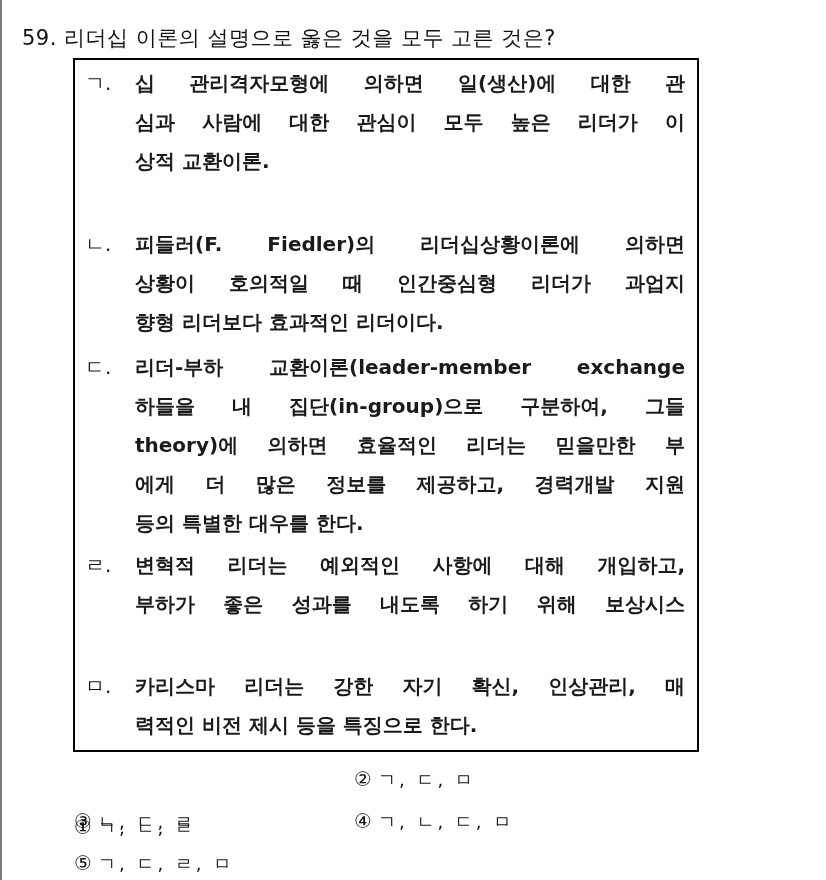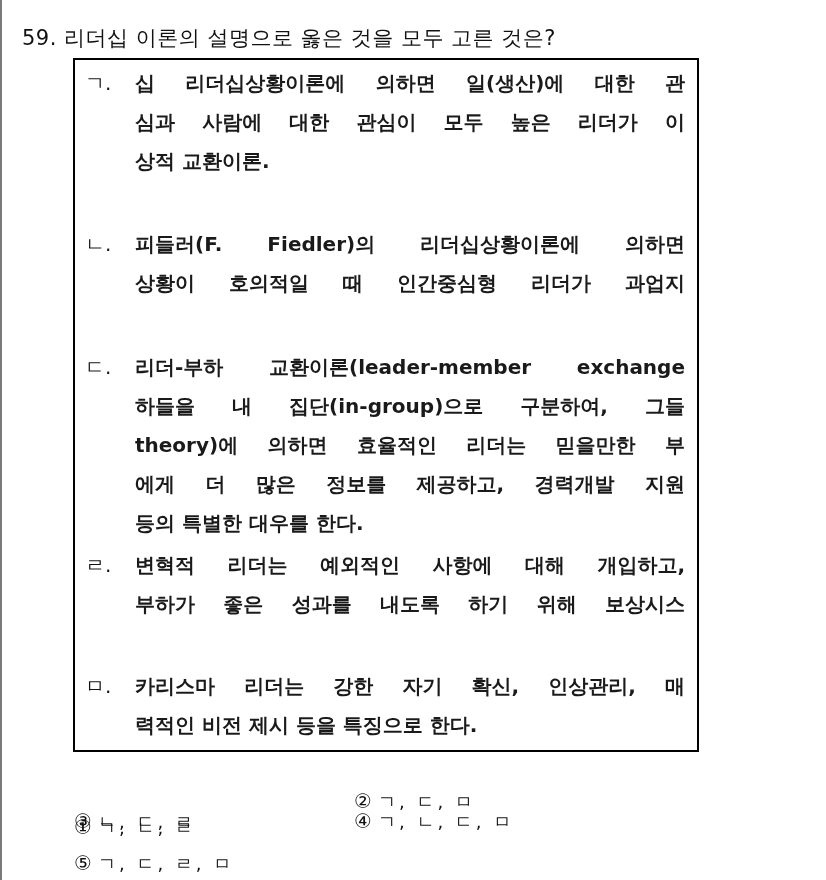--- a/index.html
+++ b/index.html
@@ -92,29 +92,30 @@
 <body>
 
 <div class="page-edge"></div>
 
 <div class="question-title">59. 리더십 이론의 설명으로 옳은 것을 모두 고른 것은?</div>
 
 <div class="statement-box">
 
   <div class="statement" style="top:4px;">
     <span class="marker">ㄱ.</span>
-    <span class="line">십 리더십상황이론에 의하면 일(생산)에 대한 관</span>
+    <span class="line">십 관리격자모형에 의하면 일(생산)에 대한 관</span>
     <span class="line">심과 사람에 대한 관심이 모두 높은 리더가 이</span>
     <span class="line last">상적 교환이론.</span>
   </div>
 
   <div class="statement" style="top:165px;">
     <span class="marker">ㄴ.</span>
     <span class="line">피들러(F. Fiedler)의 리더십상황이론에 의하면</span>
     <span class="line">상황이 호의적일 때 인간중심형 리더가 과업지</span>
+    <span class="line last">향형 리더보다 효과적인 리더이다.</span>
   </div>
 
   <div class="statement" style="top:288px;">
     <span class="marker">ㄷ.</span>
     <span class="line">리더-부하 교환이론(leader-member exchange</span>
     <span class="line">하들을 내 집단(in-group)으로 구분하여, 그들</span>
     <span class="line">theory)에 의하면 효율적인 리더는 믿을만한 부</span>
     <span class="line">에게 더 많은 정보를 제공하고, 경력개발 지원</span>
     <span class="line last">등의 특별한 대우를 한다.</span>
   </div>
@@ -130,21 +131,21 @@
     <span class="line">카리스마 리더는 강한 자기 확신, 인상관리, 매</span>
     <span class="line last">력적인 비전 제시 등을 특징으로 한다.</span>
   </div>
 
 </div>
 
 <div class="options">
   <div class="option" style="left:2px; top:4px;margin-top:48px;">
     <span class="num">①</span><span>ㄱ, ㄴ, ㄹ</span>
   </div>
-  <div class="option" style="left:282px; top:4px;margin-top:22px;">
+  <div class="option" style="left:282px; top:4px;">
     <span class="num">②</span><span>ㄱ, ㄷ, ㅁ</span>
   </div>
   <div class="option" style="left:2px; top:46px;">
     <span class="num">③</span><span>ㄴ, ㄷ, ㄹ</span>
   </div>
   <div class="option" style="left:282px; top:46px;">
     <span class="num">④</span><span>ㄱ, ㄴ, ㄷ, ㅁ</span>
   </div>
   <div class="option" style="left:2px; top:88px;">
     <span class="num">⑤</span><span>ㄱ, ㄷ, ㄹ, ㅁ</span>

